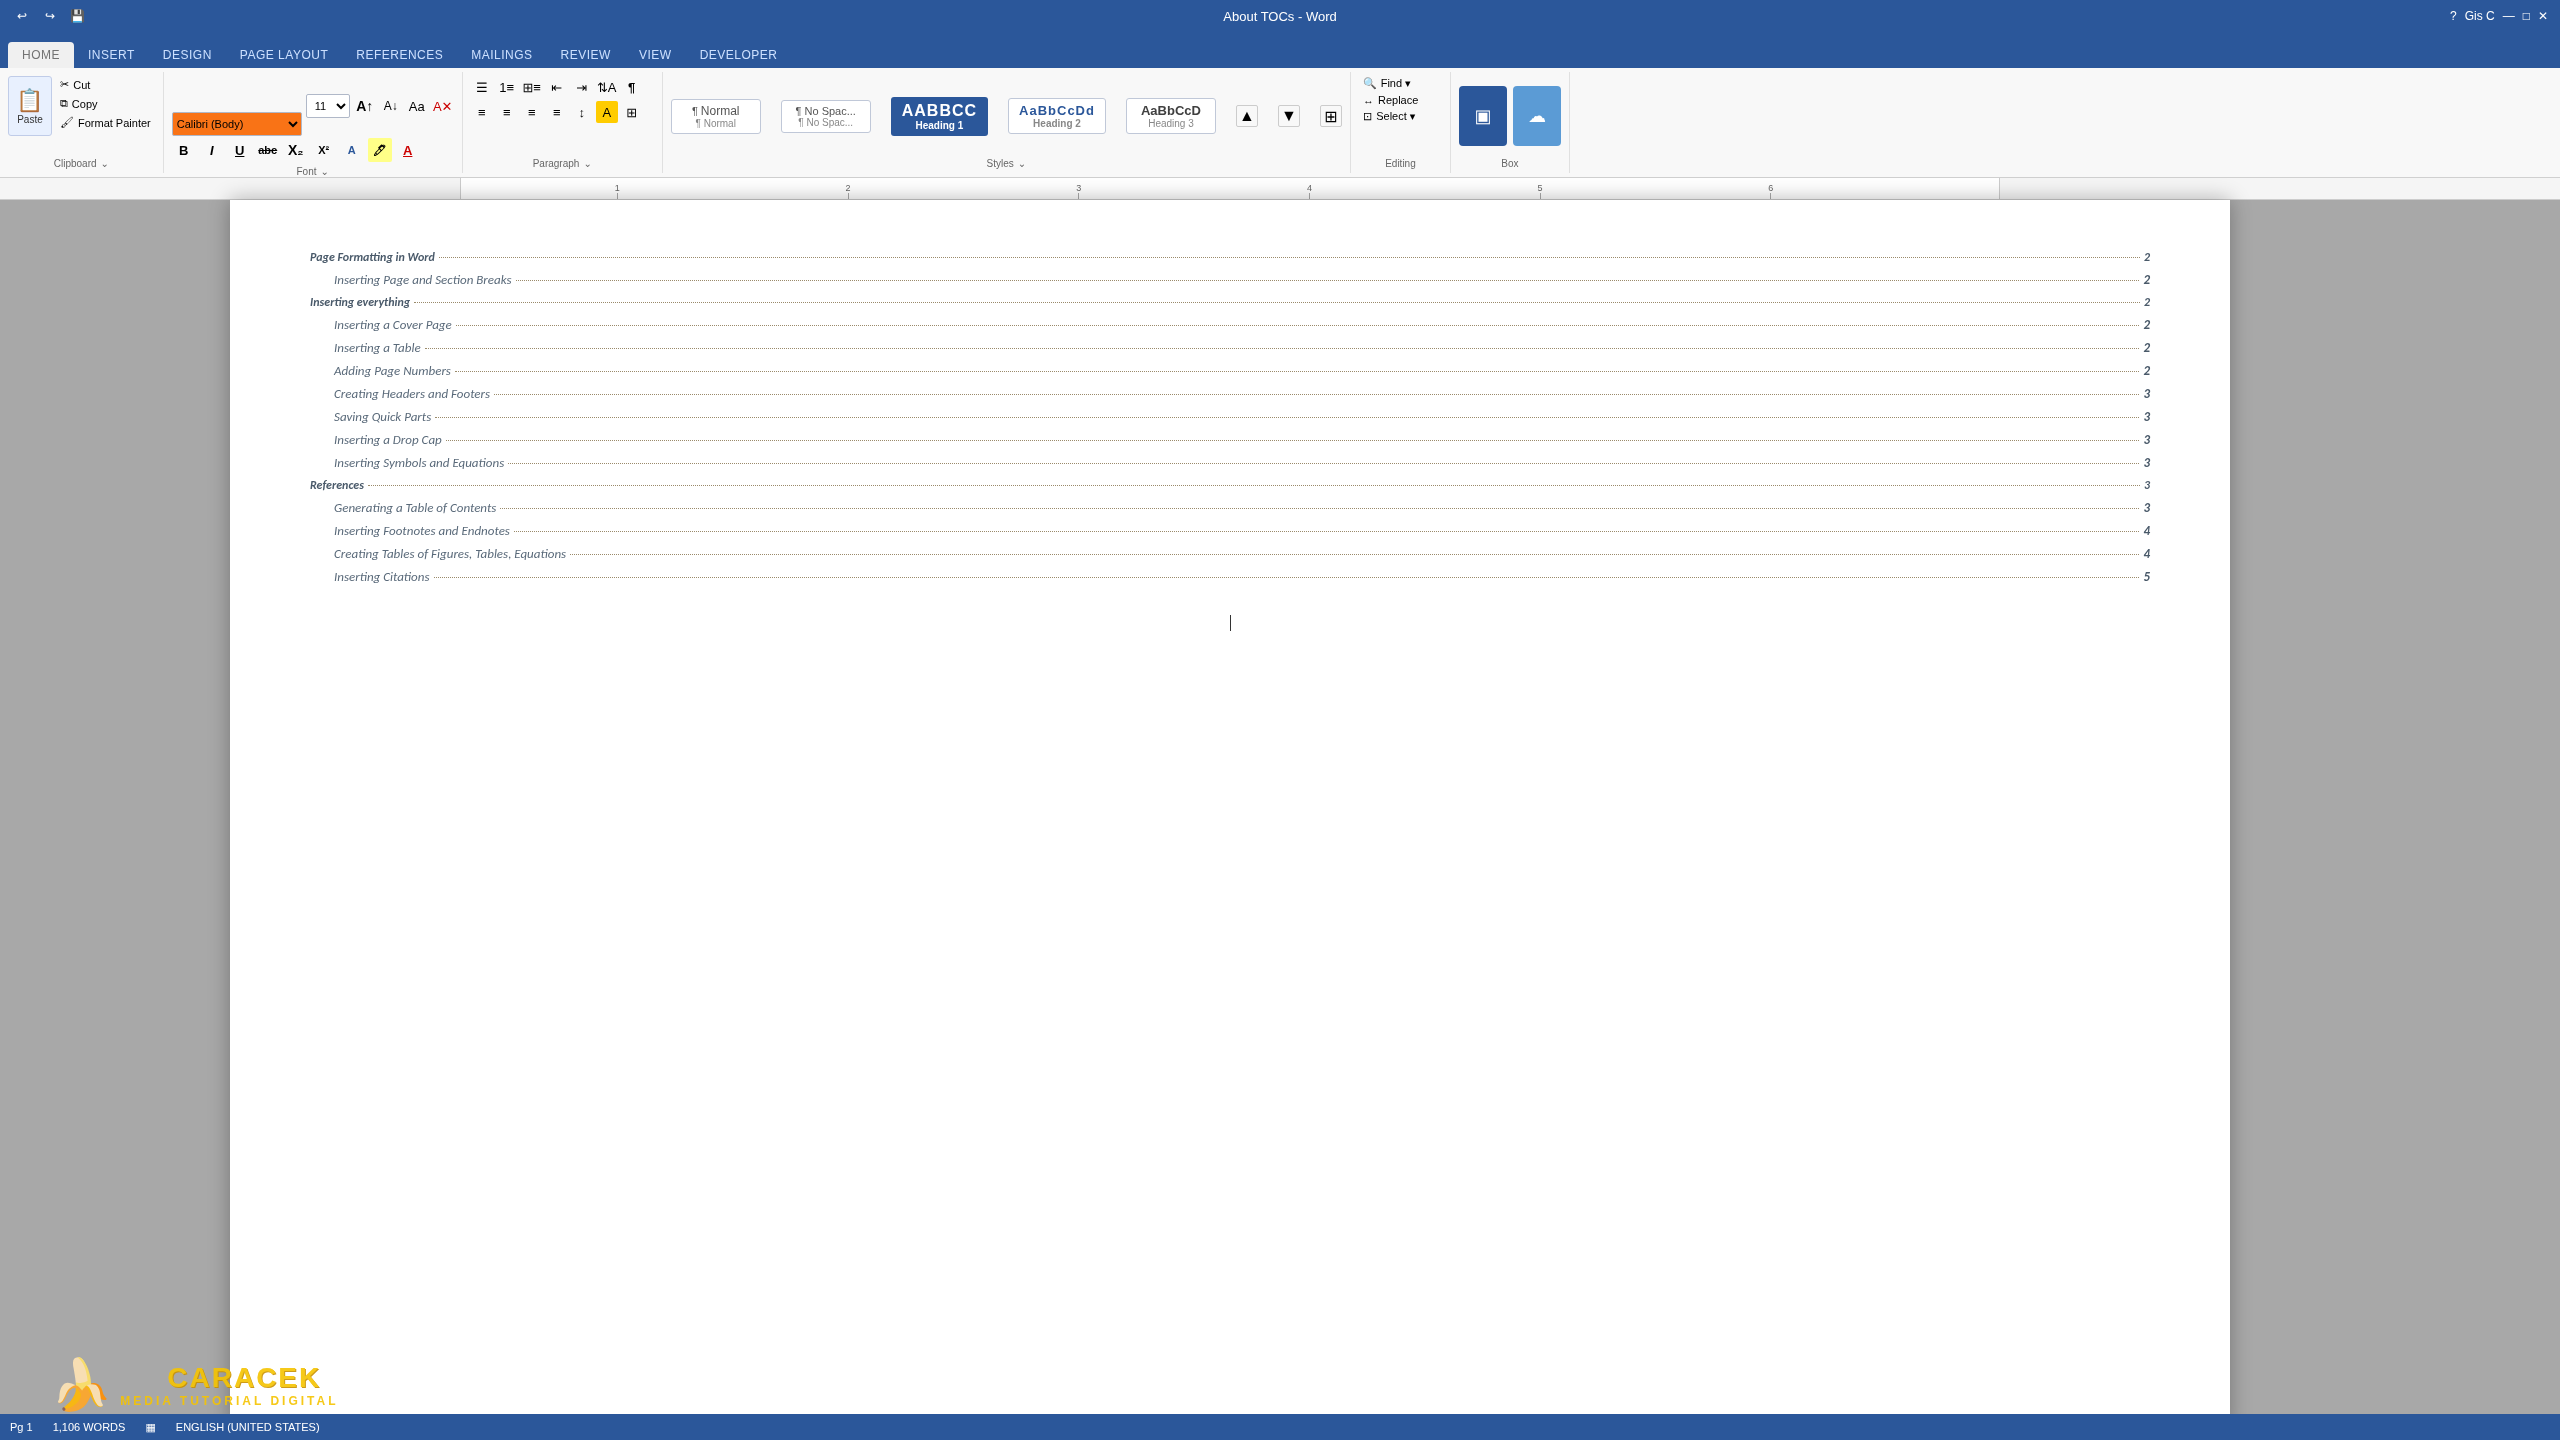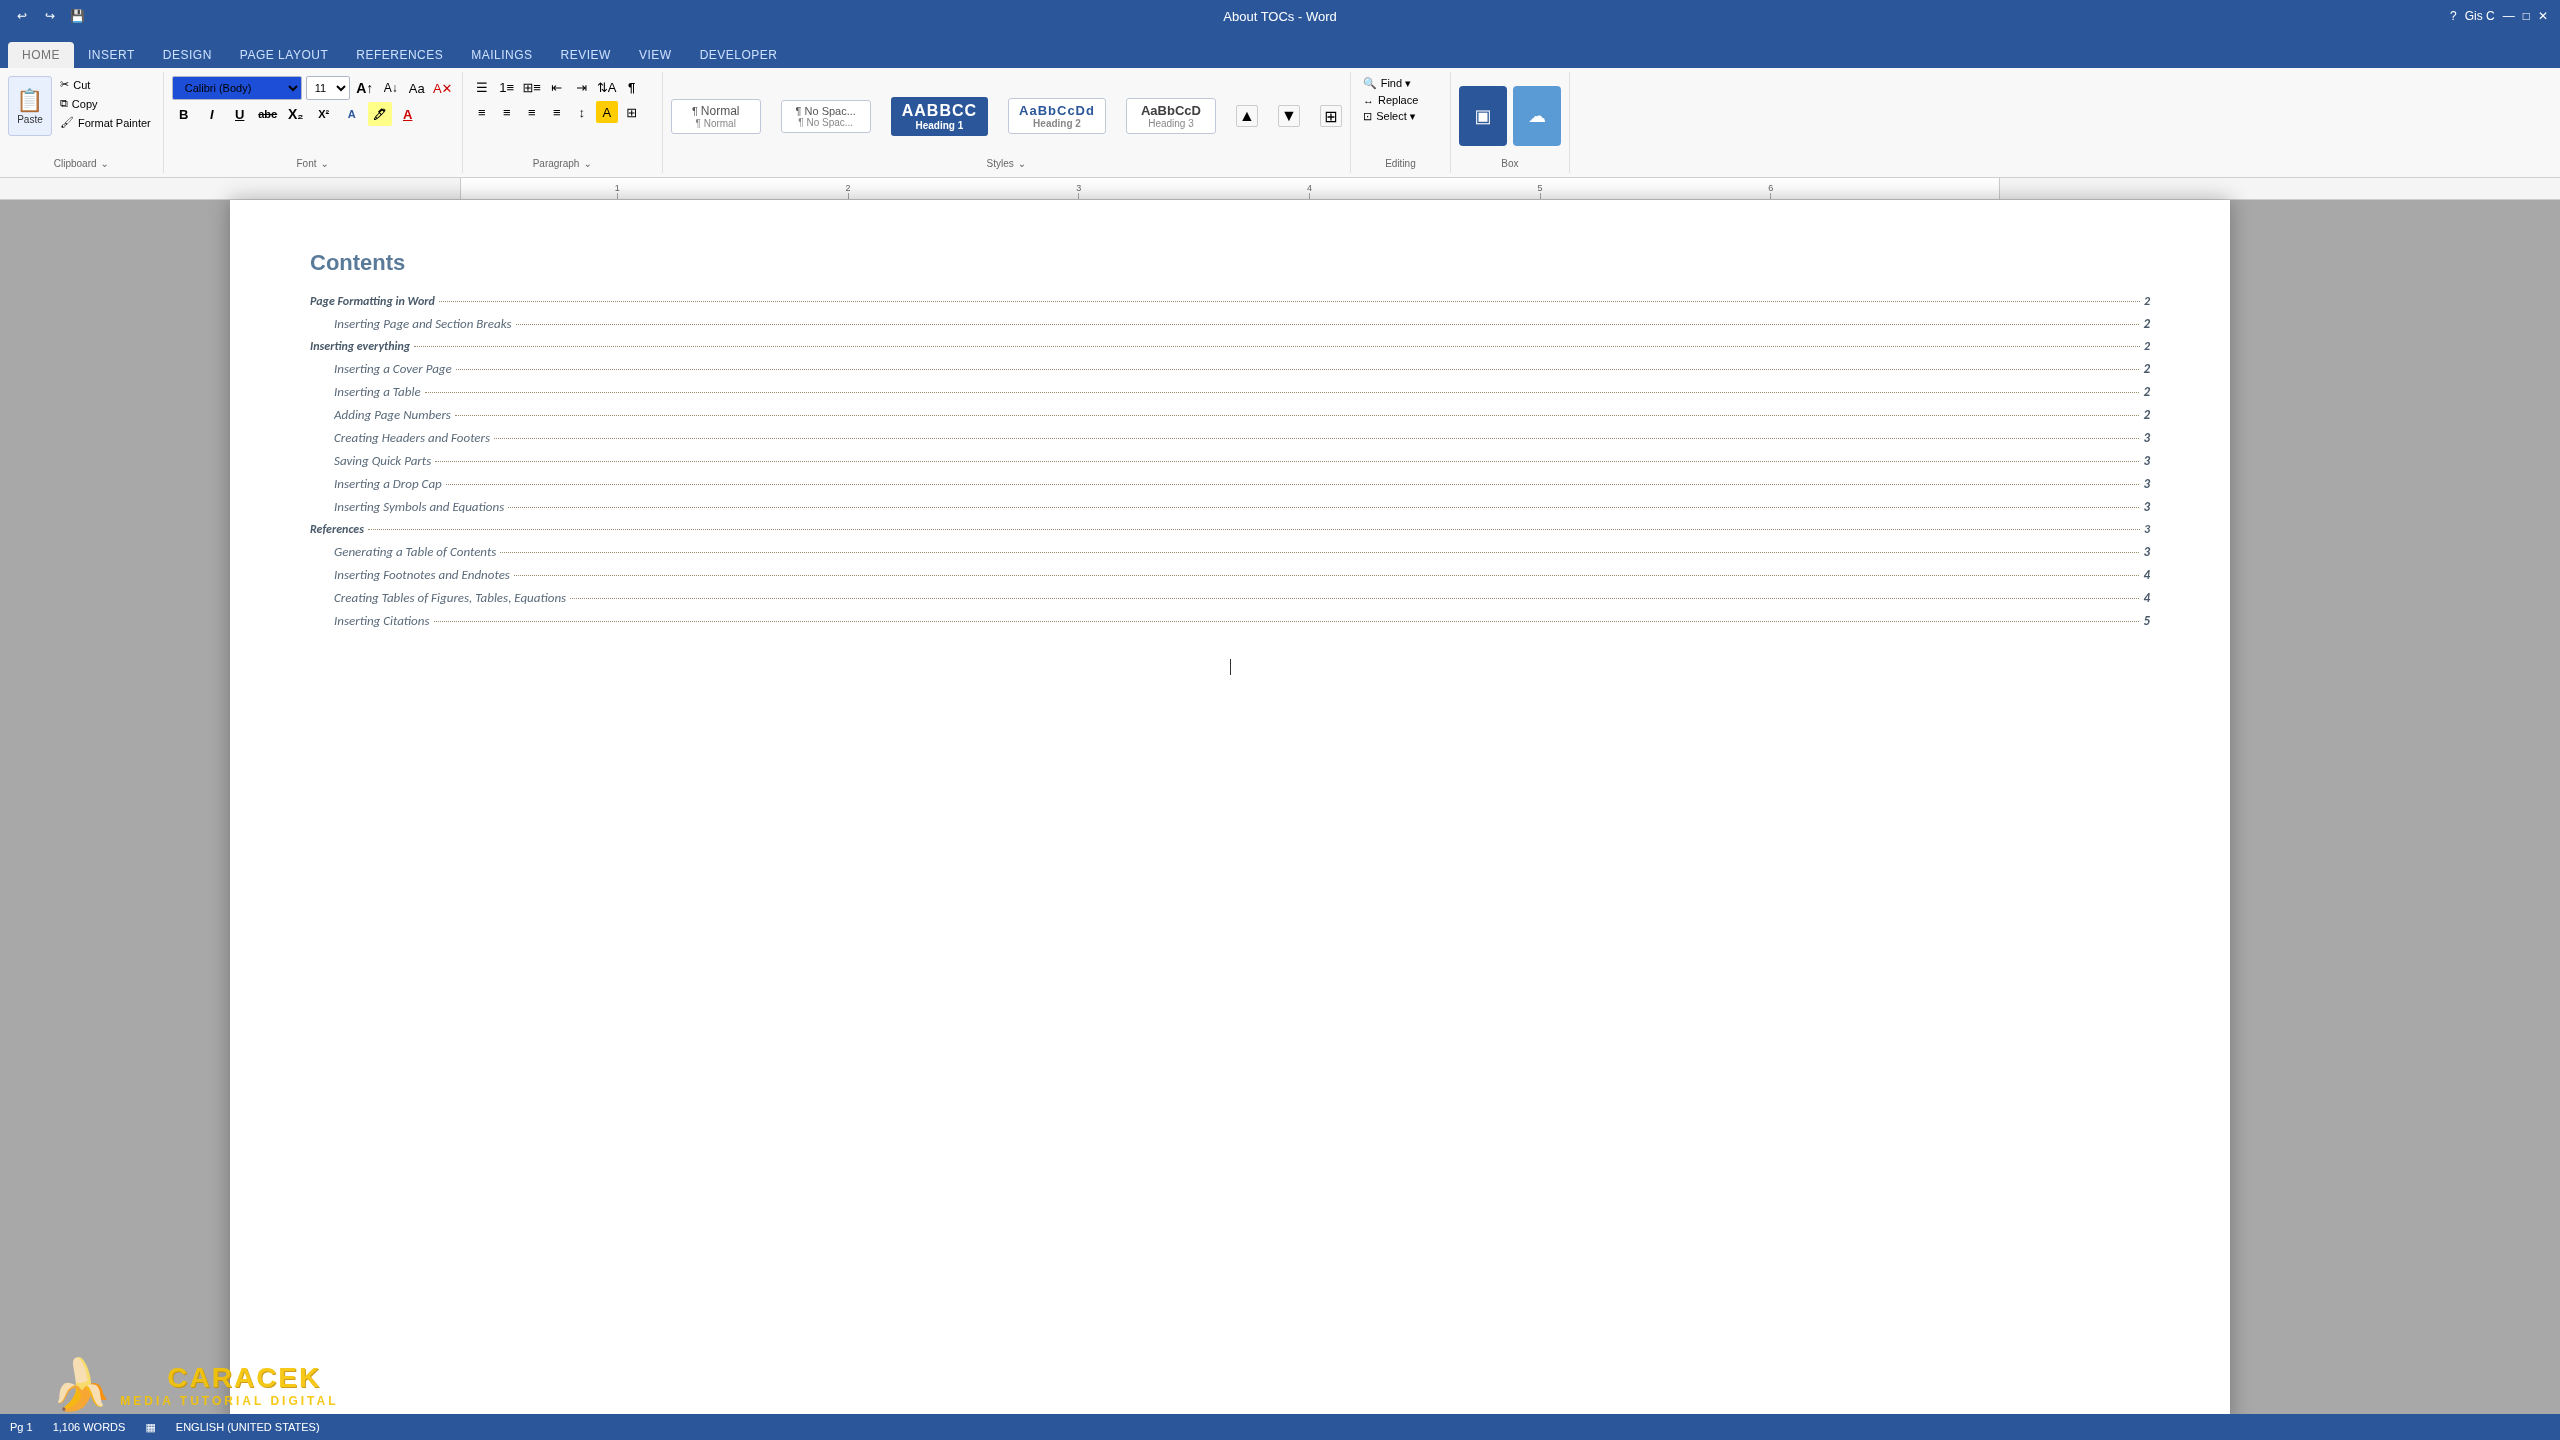--- a/index.html
+++ b/index.html
@@ -118,22 +118,23 @@
       padding: 4px 8px;
       border-right: 1px solid #e0e0e0;
       display: flex; flex-direction: column;
       min-width: 280px;
     }
     .font-row1, .font-row2 {
       display: flex; align-items: center; gap: 4px; margin-bottom: 2px;
     }
     .font-select {
       width: 130px; height: 24px; font-size: 11px;
-      border: 1px solid #b0b8c8; border-radius: 2px; padding: 0 8px;
-      background: #1d4ed8;
+      border: 1px solid #b0b8c8; border-radius: 2px; padding: 0 0;
+      background: #f97316;
+      margin-top: 36px;
     }
     .font-size-select {
       width: 44px; height: 24px; font-size: 11px;
       border: 1px solid #b0b8c8; border-radius: 2px; padding: 0 4px;
       background: white;
     }
     .ribbon-icon-btn {
       width: 22px; height: 22px;
       display: flex; align-items: center; justify-content: center;
       cursor: pointer; border-radius: 2px; font-size: 13px;
@@ -548,21 +549,20 @@
       <span style="font-size:9px;color:#666;">6</span>
       <div class="ruler-tick" style="height:6px;"></div>
     </div>
   </div>
   <div style="width:330px;"></div>
 </div>
 
 <div id="main-area">
   <div id="left-margin"></div>
   <div id="document">
-    <div class="doc-title-contents">Contents</div>
     <div id="toc-entries">
         <div class="toc-entry level1">
           <span class="toc-text">Page Formatting in Word</span>
           <span class="toc-dots"></span>
           <span class="toc-page">2</span>
         </div>
         <div class="toc-entry level2">
           <span class="toc-text">Inserting Page and Section Breaks</span>
           <span class="toc-dots"></span>
           <span class="toc-page">2</span>

